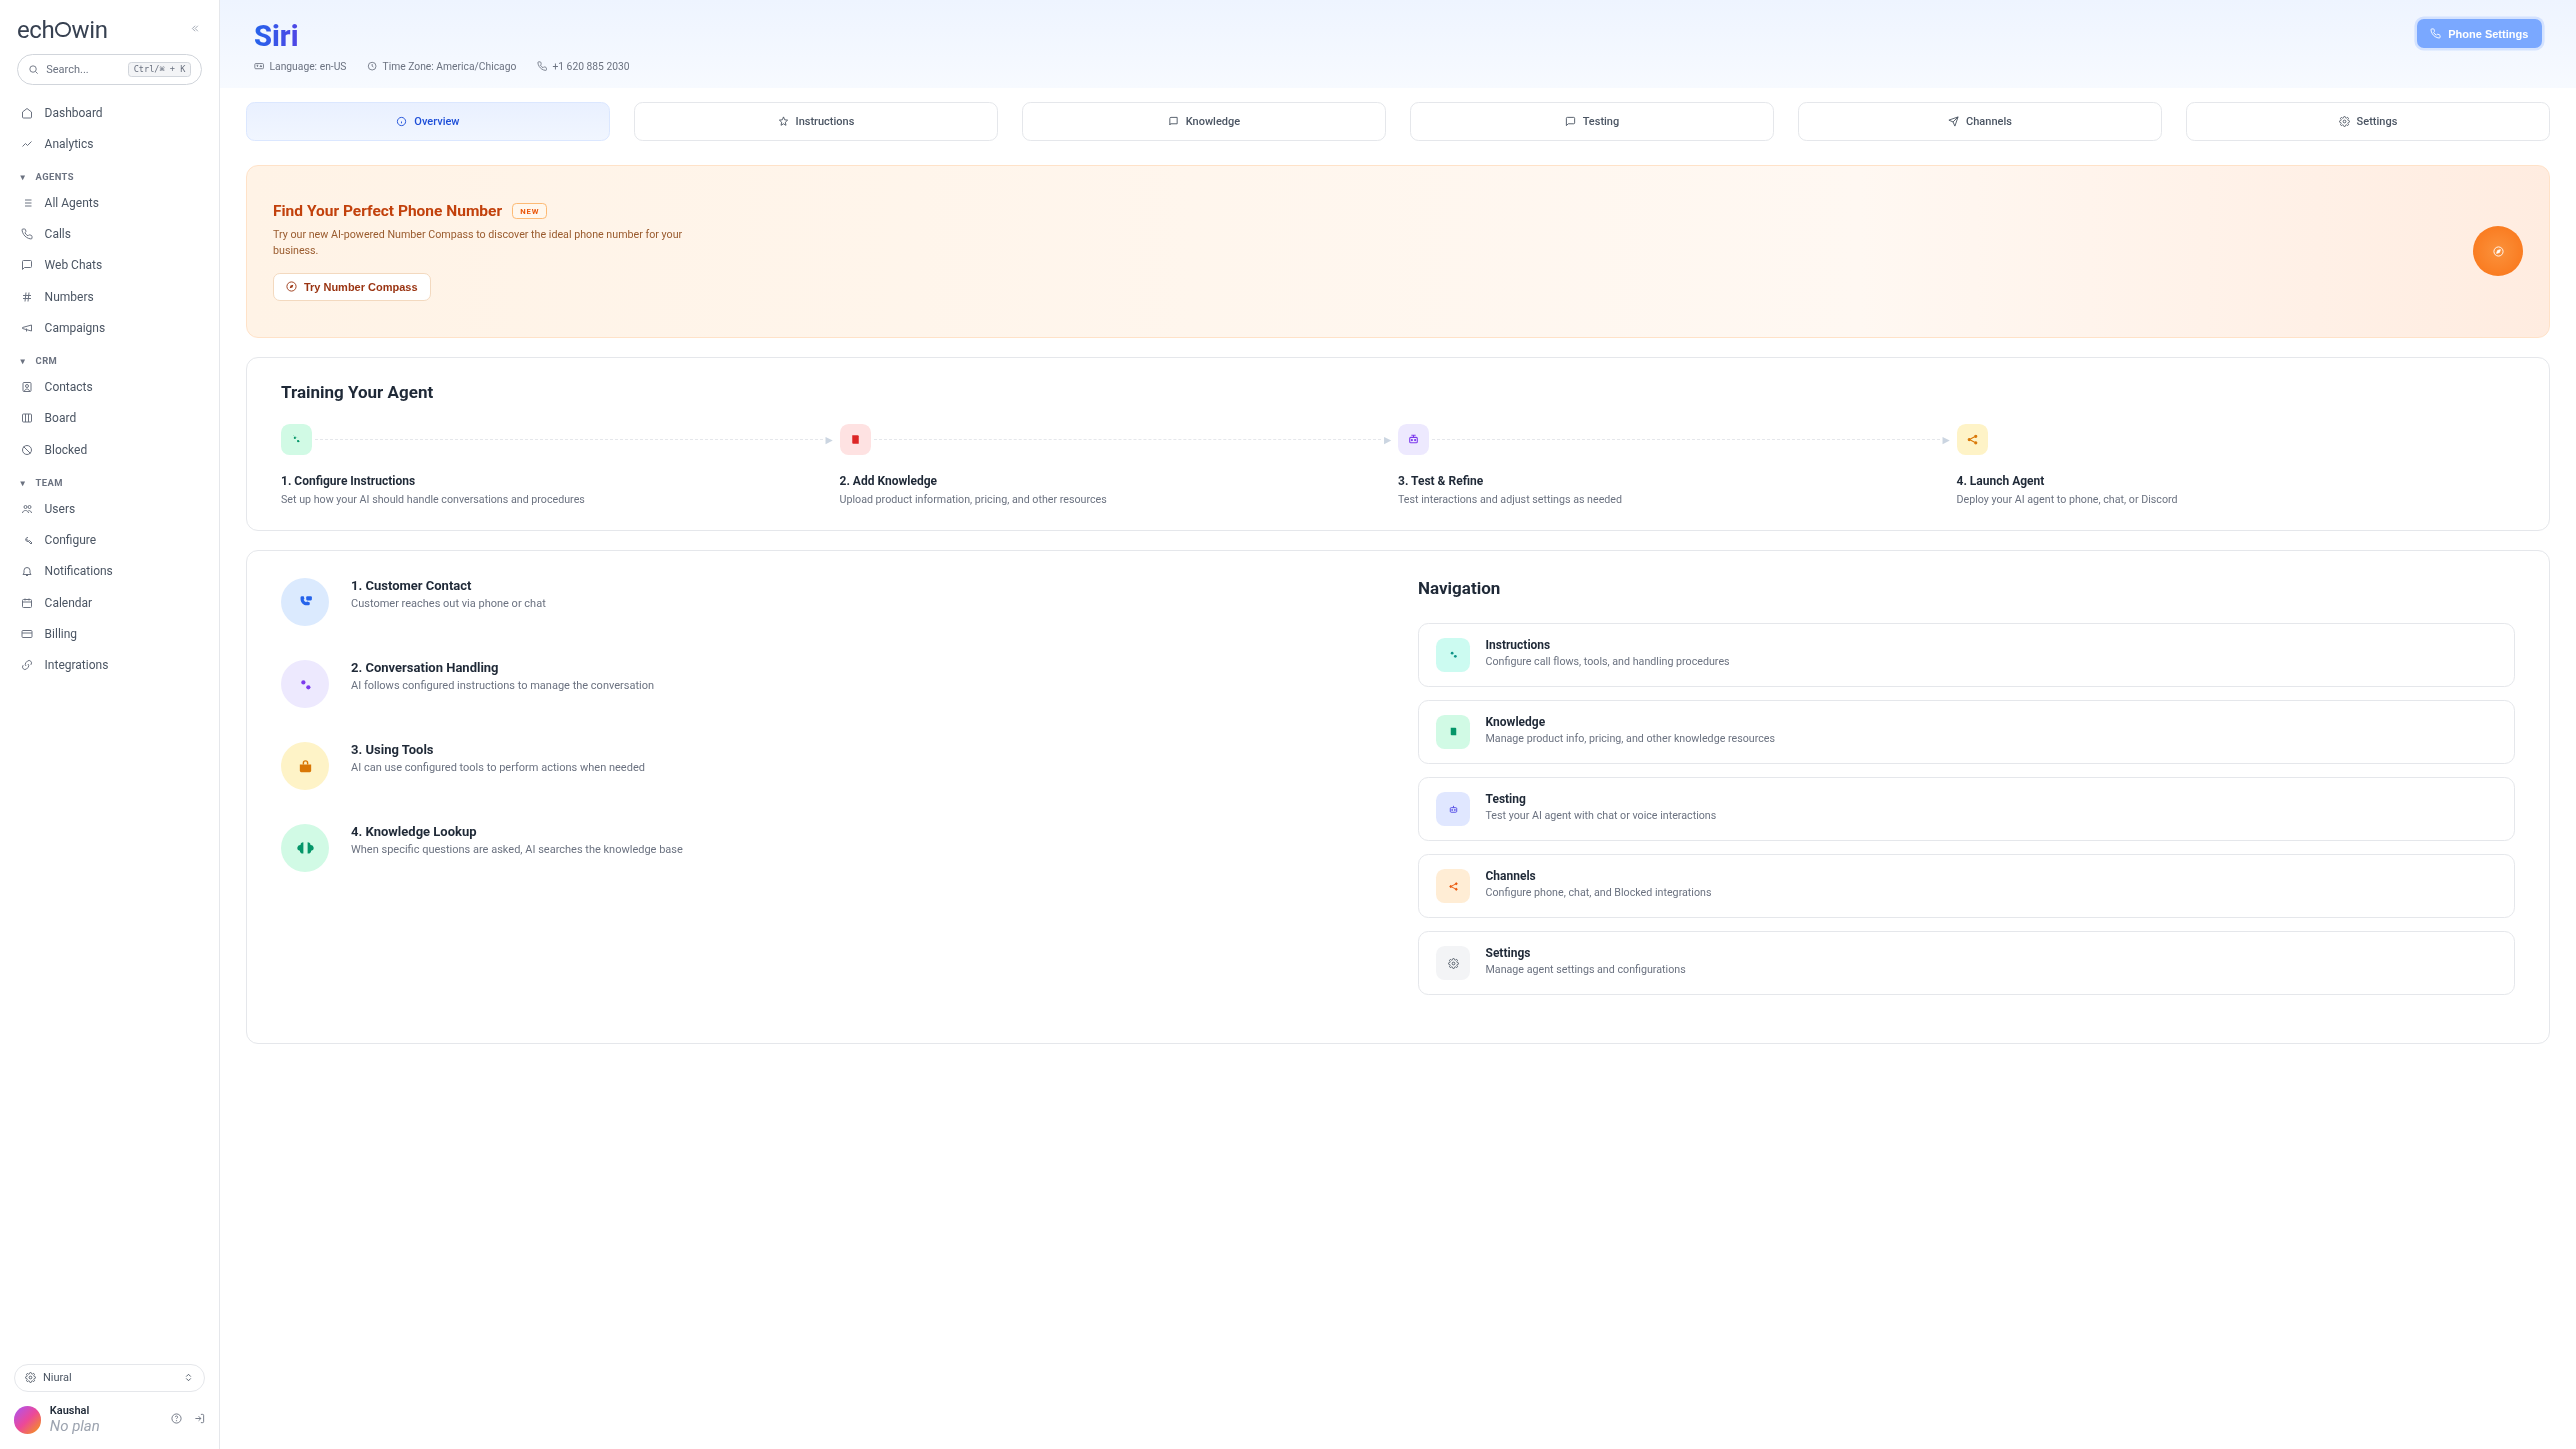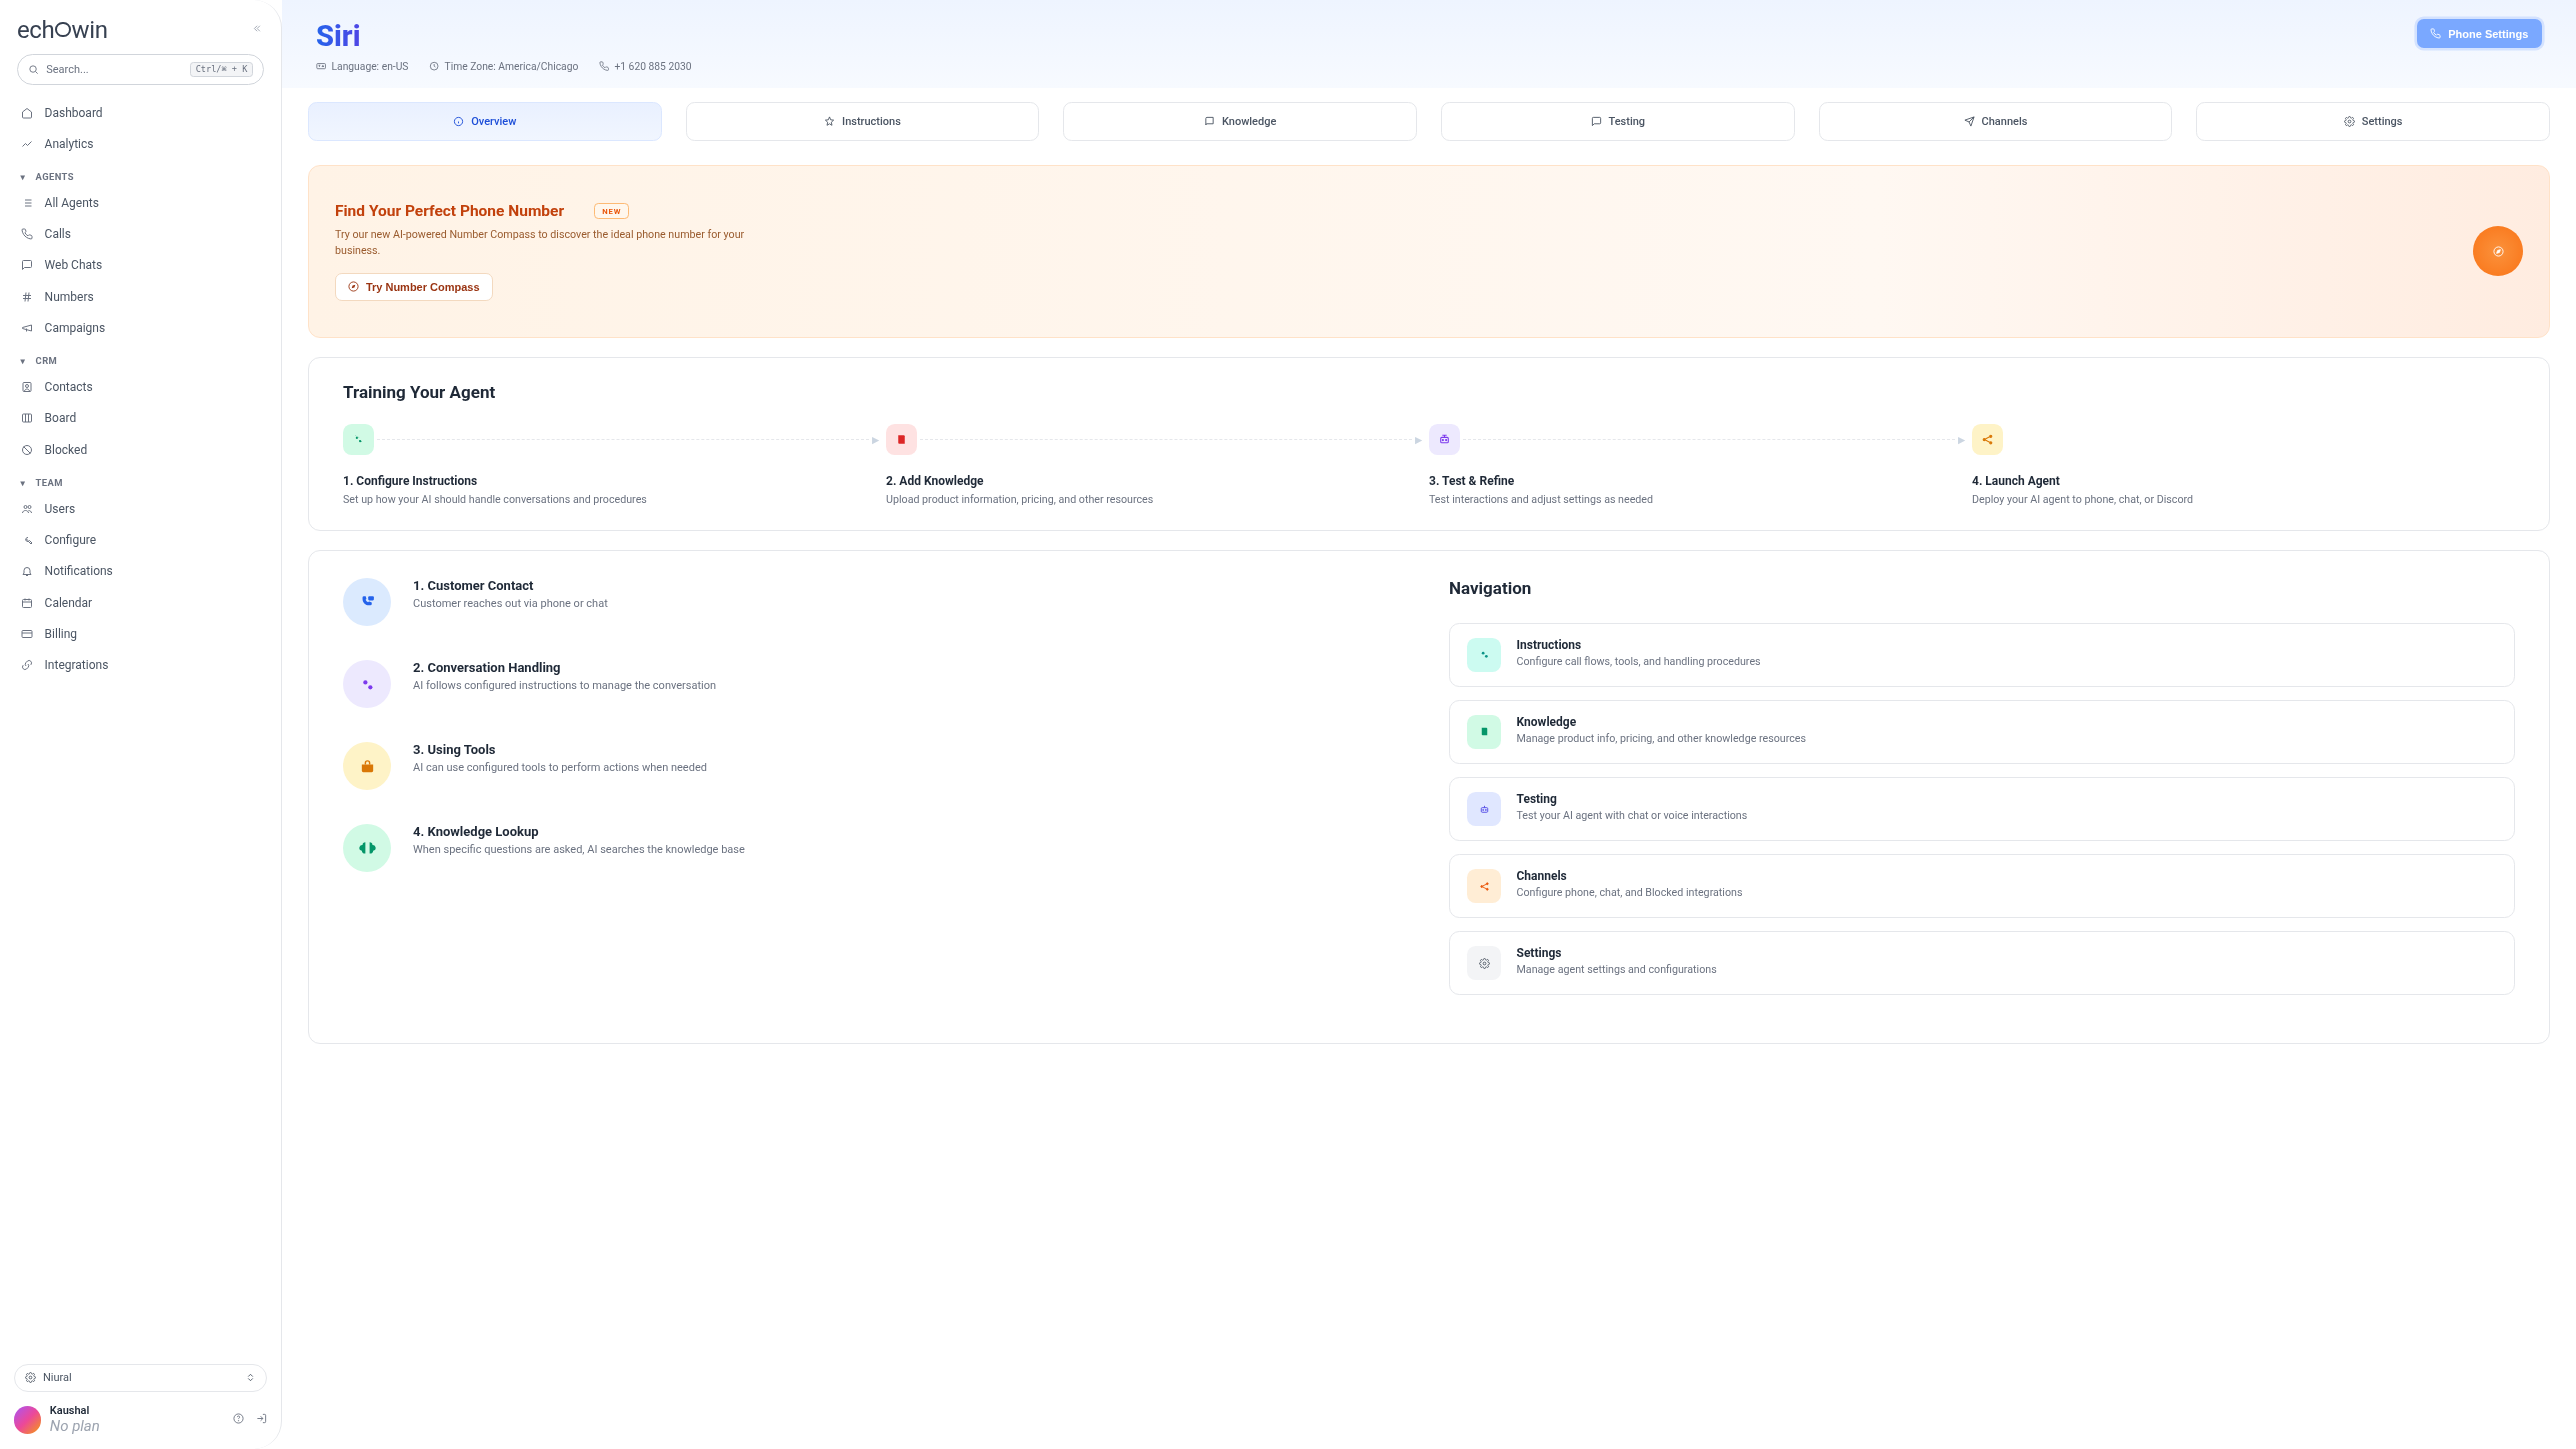--- a/index.html
+++ b/index.html
@@ -8,27 +8,26 @@
   font-size: 11px;
   color: #1f2937;
   background: #fff;
   height: 100vh;
   overflow: hidden;
   display: flex;
 }
 
 
 .sidebar {
-  width: 282px;
+  width: 220px;
   flex-shrink: 0;
   border-right: 0.9px solid #e5e7eb;
   display: flex;
   flex-direction: column;
   background: #fff;
-  border-radius: 28px;
 }
 .sidebar-top {
   display: flex;
   align-items: center;
   justify-content: space-between;
   padding: 15.5px 17px 10.3px 17px;
 }
 .logo {
   font-size: 24px;
   letter-spacing: -0.4px;
@@ -145,21 +144,21 @@
   margin: 0 26px 19px;
   background: linear-gradient(90deg,#fff3e6 0%, #fff8f2 70%, #ffece0 100%);
   border: 0.9px solid #ffe2c8;
   border-radius: 12px;
   padding: 36px 26px;
   display: flex;
   align-items: center;
 }
 .banner-left { flex: 1; }
 .banner-title { font-size: 15.5px; font-weight: 700; color: #c2410c; display: flex; align-items: center; gap: 10.3px; }
-.badge-new { font-size: 7.7px; font-weight: 700; letter-spacing: 0.9px; color: #ea580c; border: 0.9px solid #fdba74; padding: 2.6px 6.9px; border-radius: 4.3px; background: #fff7ed; margin-left: 20px; }
+.badge-new { font-size: 7.7px; font-weight: 700; letter-spacing: 0.9px; color: #ea580c; border: 0.9px solid #fdba74; padding: 2.6px 6.9px; border-radius: 4.3px; background: #fff7ed; }
 .banner-sub { font-size: 10.7px; color: #9a5b2e; margin-top: 6.9px; max-width: 447px; line-height: 1.5; }
 .banner-btn {
   margin-top: 13.7px;
   display: inline-flex; align-items: center; gap: 6.9px;
   background: #fff; border: 0.9px solid #f3d9bf; color: #9a3412;
   padding: 6.9px 12px; border-radius: 6.9px; font-weight: 600; font-size: 11px;
 }
 .compass {
   width: 50px; height: 50px; border-radius: 50%;
   background: radial-gradient(circle,#fb923c,#f97316); display: flex;

